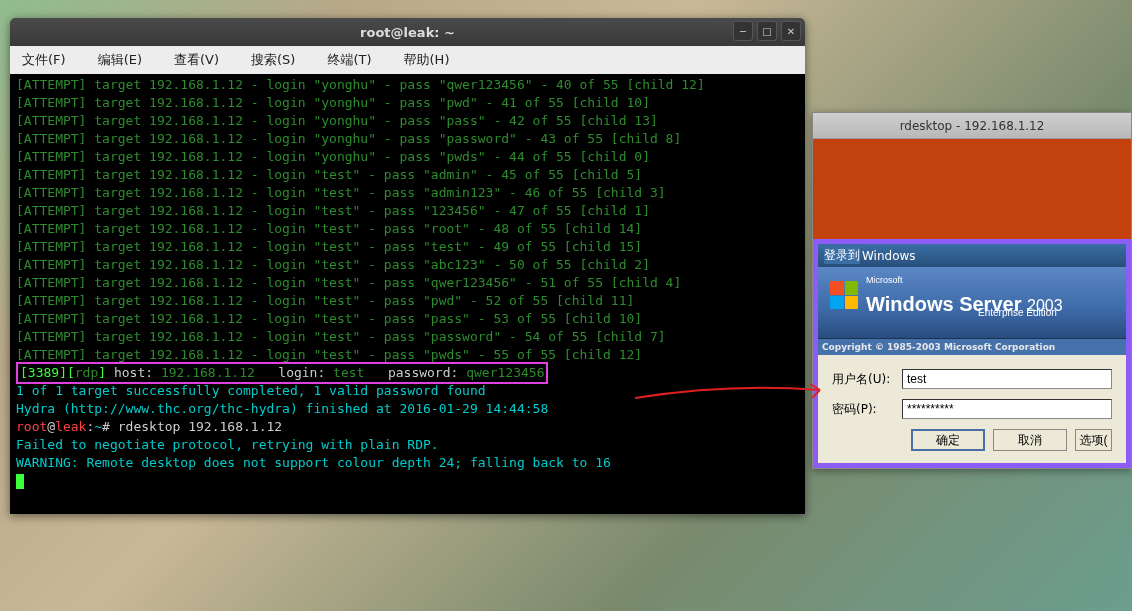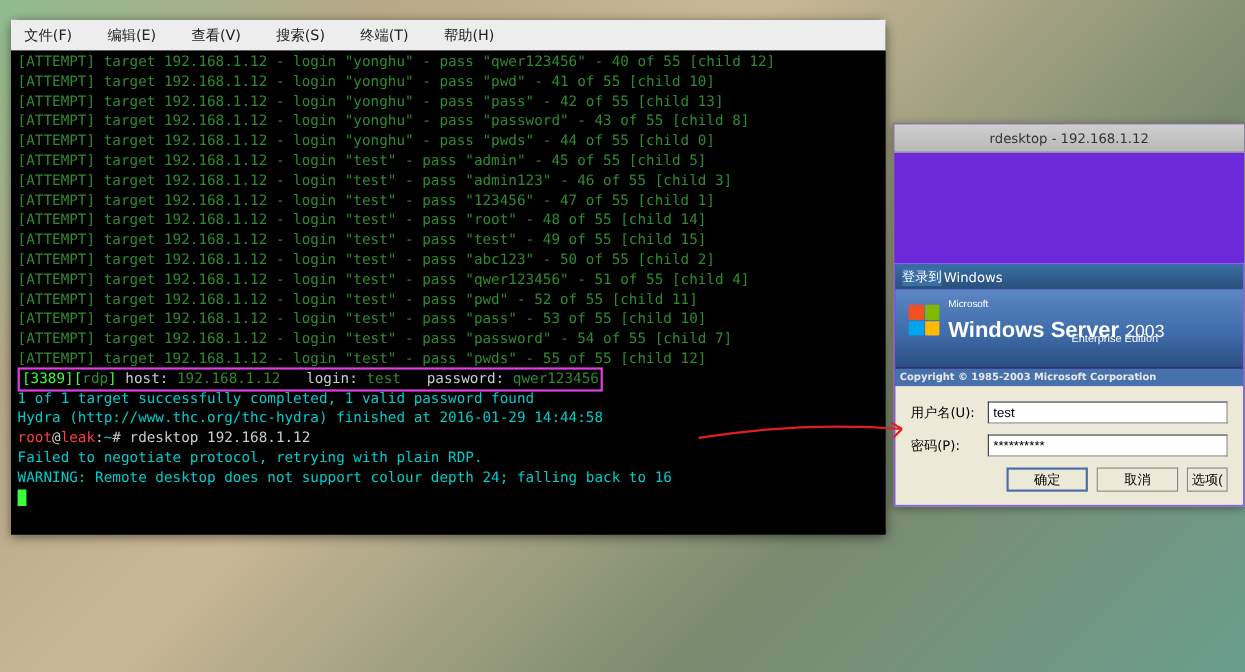--- a/index.html
+++ b/index.html
@@ -83,35 +83,35 @@
     display: inline-block;
   }
   .prompt-root { color: #ff4040; }
   .prompt-host { color: #ff4040; }
   .cursor-block { background: #3cff3c; width: 8px; height: 15px; display:inline-block; vertical-align: middle;}
   
   .rdesktop-window {
     position: absolute;
     top: 112px; right: 0;
     width: 320px;
-    background: #6d28d9;
+    background: #c2410c;
     border: 1px solid #888;
     box-shadow: 0 2px 8px rgba(0,0,0,0.4);
   }
   .rdesktop-titlebar {
     background: linear-gradient(#cfcfcf, #b8b8b8);
     height: 26px;
     display:flex; align-items:center; justify-content:center;
     font-size: 12px;
     color: #333;
     border-bottom: 1px solid #999;
   }
   .logon-window {
     margin-top: 100px;
-    border: 1px solid #8b5cf6;
+    border: 5px solid #8b5cf6;
   }
   .logon-title {
     background: linear-gradient(#3a6ea5, #274f7a);
     color: #fff;
     font-size: 12px;
     padding: 3px 6px;
     display:flex; align-items:center;
   }
   .logon-banner {
     background: linear-gradient(#5b87c4, #3d6aa8 60%, #2a4d7f);
@@ -165,20 +165,28 @@
     position: absolute;
     top: 378px; left: 630px;
     width: 200px; height: 30px;
     pointer-events: none;
   }
 </style>
 </head>
 <body>
 
 <div class="terminal-window">
+  <div class="titlebar">
+    <span>root@leak: ~</span>
+    <div class="win-controls">
+      <div class="win-btn">─</div>
+      <div class="win-btn">□</div>
+      <div class="win-btn">✕</div>
+    </div>
+  </div>
   <div class="menubar">
     <span class="menuitem">文件(F)</span>
     <span class="menuitem">编辑(E)</span>
     <span class="menuitem">查看(V)</span>
     <span class="menuitem">搜索(S)</span>
     <span class="menuitem">终端(T)</span>
     <span class="menuitem">帮助(H)</span>
   </div>
   <div class="terminal-body" id="termbody"><div class="term-line"><span class="green">[ATTEMPT] target 192.168.1.12 - login "yonghu" - pass "qwer123456" - 40 of 55 [child 12]</span></div><div class="term-line"><span class="green">[ATTEMPT] target 192.168.1.12 - login "yonghu" - pass "pwd" - 41 of 55 [child 10]</span></div><div class="term-line"><span class="green">[ATTEMPT] target 192.168.1.12 - login "yonghu" - pass "pass" - 42 of 55 [child 13]</span></div><div class="term-line"><span class="green">[ATTEMPT] target 192.168.1.12 - login "yonghu" - pass "password" - 43 of 55 [child 8]</span></div><div class="term-line"><span class="green">[ATTEMPT] target 192.168.1.12 - login "yonghu" - pass "pwds" - 44 of 55 [child 0]</span></div><div class="term-line"><span class="green">[ATTEMPT] target 192.168.1.12 - login "test" - pass "admin" - 45 of 55 [child 5]</span></div><div class="term-line"><span class="green">[ATTEMPT] target 192.168.1.12 - login "test" - pass "admin123" - 46 of 55 [child 3]</span></div><div class="term-line"><span class="green">[ATTEMPT] target 192.168.1.12 - login "test" - pass "123456" - 47 of 55 [child 1]</span></div><div class="term-line"><span class="green">[ATTEMPT] target 192.168.1.12 - login "test" - pass "root" - 48 of 55 [child 14]</span></div><div class="term-line"><span class="green">[ATTEMPT] target 192.168.1.12 - login "test" - pass "test" - 49 of 55 [child 15]</span></div><div class="term-line"><span class="green">[ATTEMPT] target 192.168.1.12 - login "test" - pass "abc123" - 50 of 55 [child 2]</span></div><div class="term-line"><span class="green">[ATTEMPT] target 192.168.1.12 - login "test" - pass "qwer123456" - 51 of 55 [child 4]</span></div><div class="term-line"><span class="green">[ATTEMPT] target 192.168.1.12 - login "test" - pass "pwd" - 52 of 55 [child 11]</span></div><div class="term-line"><span class="green">[ATTEMPT] target 192.168.1.12 - login "test" - pass "pass" - 53 of 55 [child 10]</span></div><div class="term-line"><span class="green">[ATTEMPT] target 192.168.1.12 - login "test" - pass "password" - 54 of 55 [child 7]</span></div><div class="term-line"><span class="green">[ATTEMPT] target 192.168.1.12 - login "test" - pass "pwds" - 55 of 55 [child 12]</span></div><div class="term-line"><span class="highlight-box"><span class="bright-green">[3389]</span><span class="bright-green">[</span><span class="green">rdp</span><span class="bright-green">] </span><span class="white">host: </span><span class="green">192.168.1.12   </span><span class="white">login: </span><span class="green">test   </span><span class="white">password: </span><span class="green">qwer123456</span></span></div><div class="term-line"><span class="cyan">1 of 1 target successfully completed, 1 valid password found</span></div><div class="term-line"><span class="cyan">Hydra (http://www.thc.org/thc-hydra) finished at 2016-01-29 14:44:58</span></div><div class="term-line"><span class="prompt-root">root</span><span class="white">@</span><span class="prompt-host">leak</span><span class="white">:</span><span class="cyan">~</span><span class="white"># rdesktop 192.168.1.12</span></div><div class="term-line"><span class="cyan">Failed to negotiate protocol, retrying with plain RDP.</span></div><div class="term-line"><span class="cyan">WARNING: Remote desktop does not support colour depth 24; falling back to 16</span></div><div class="term-line"><span class="cursor-block"></span></div></div>
 </div>

